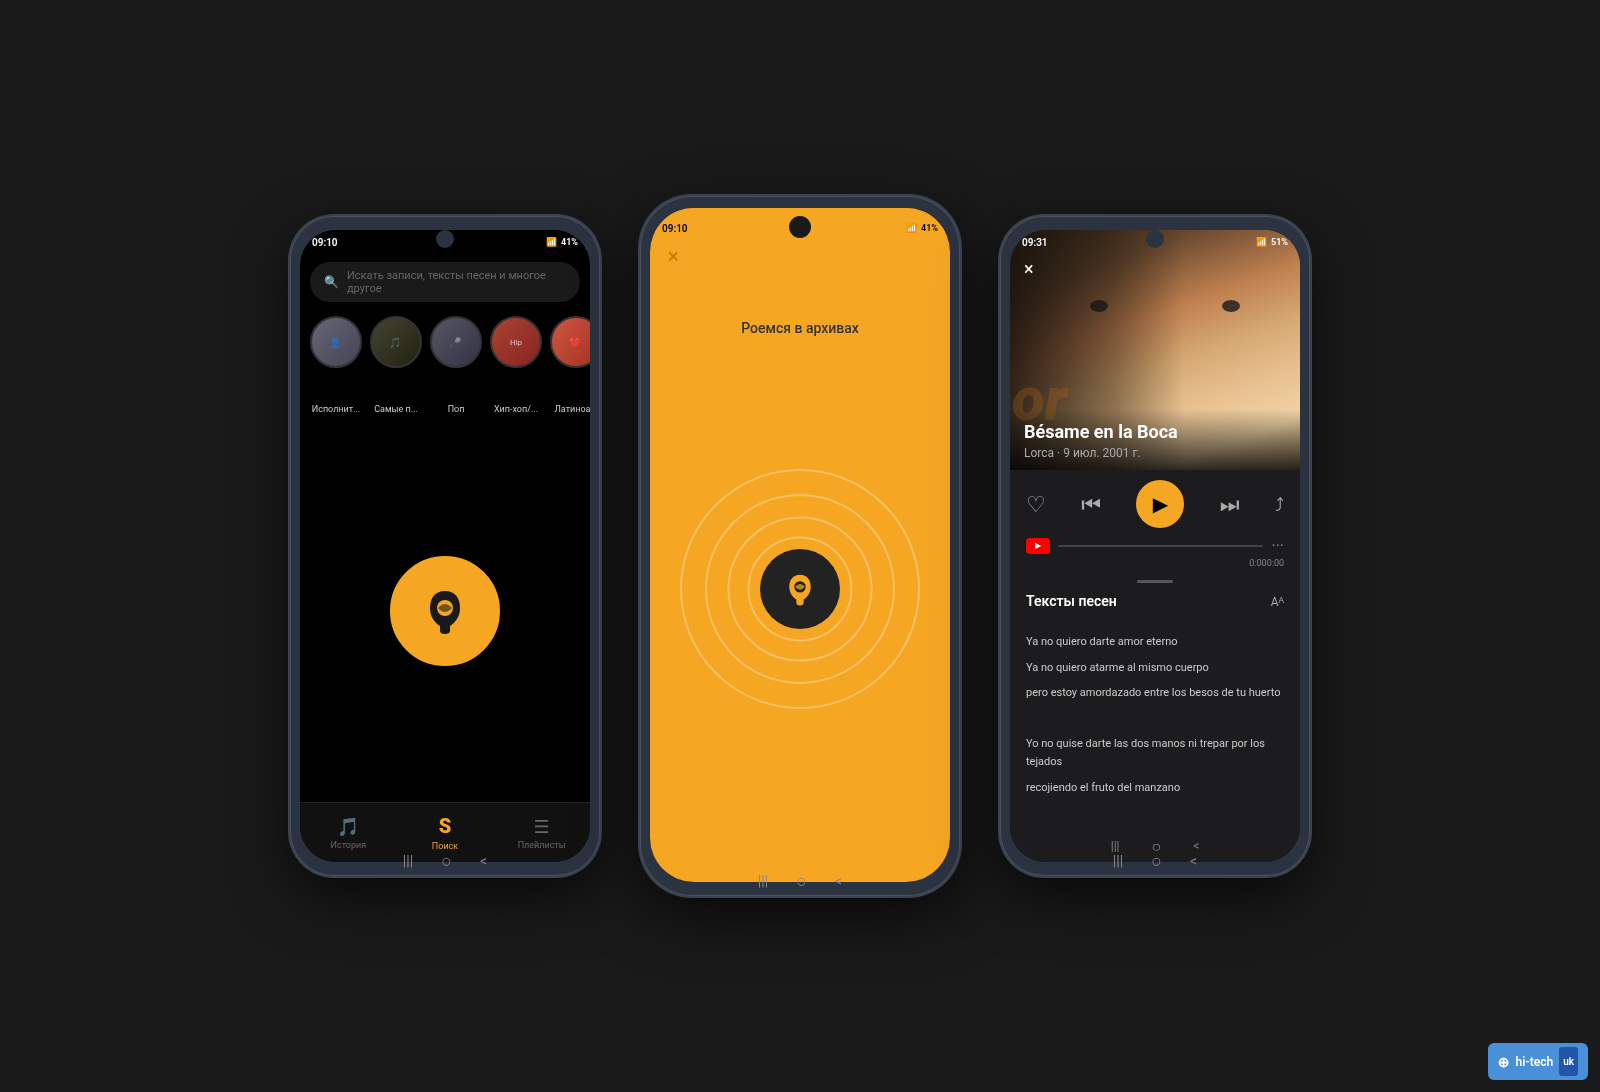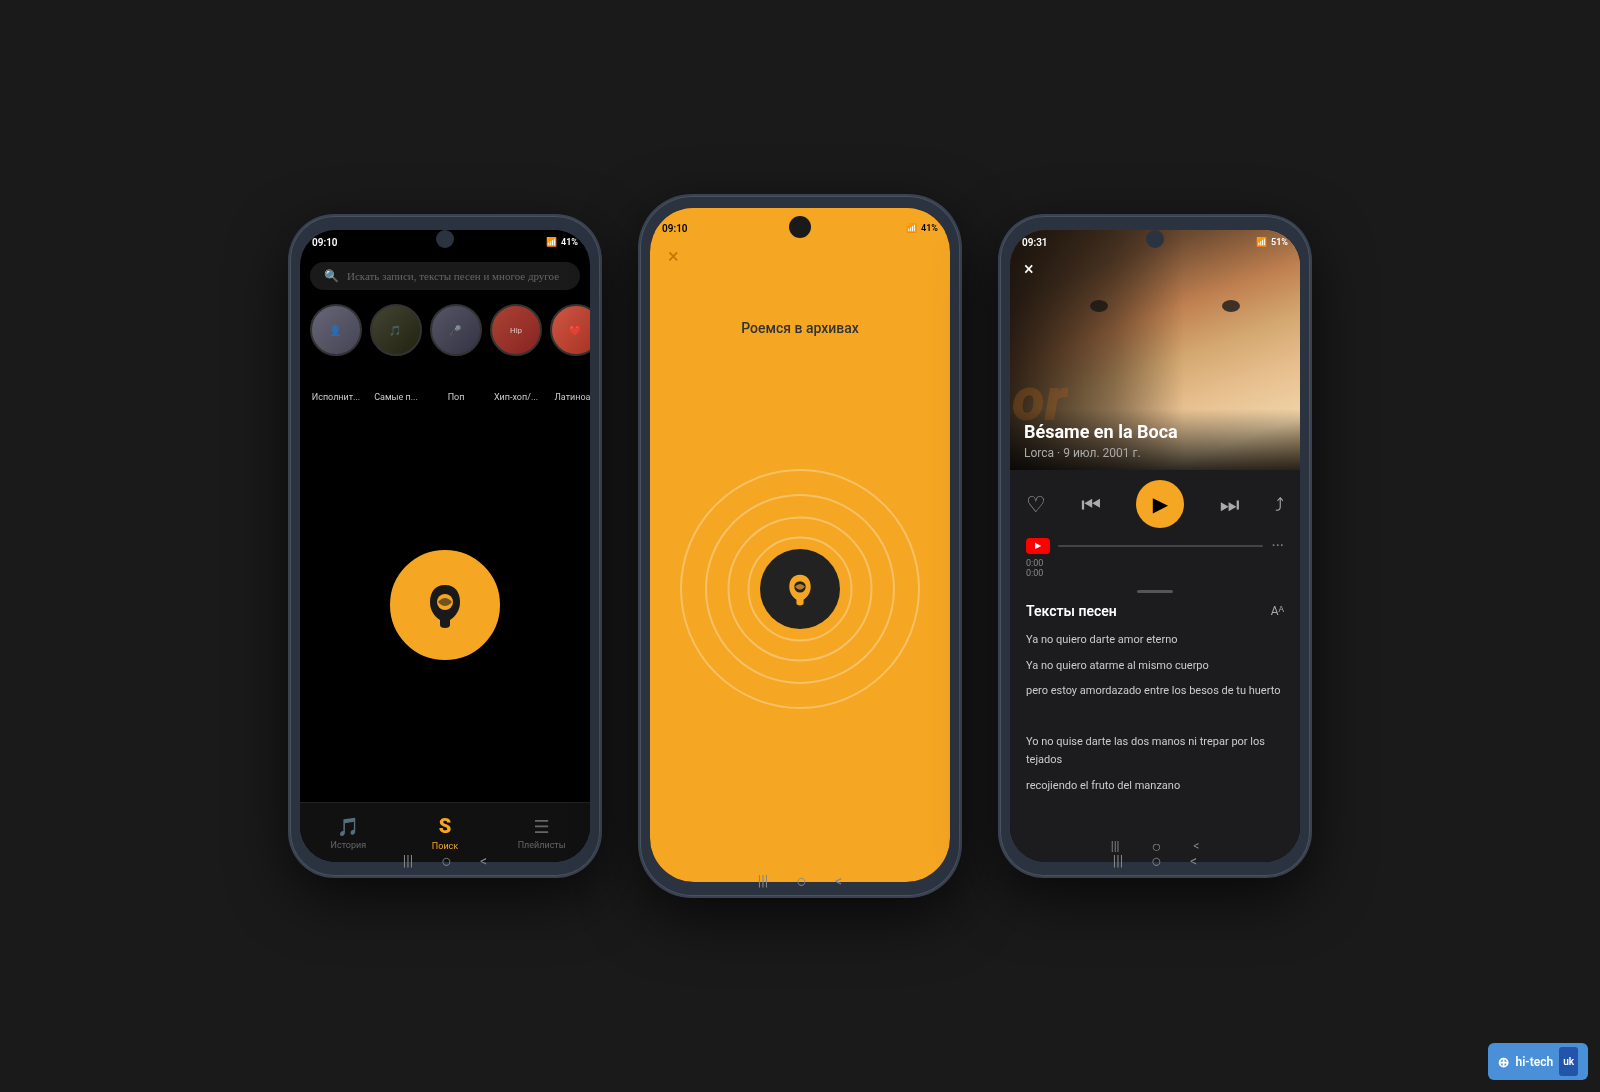--- a/index.html
+++ b/index.html
@@ -388,21 +388,20 @@
       border-radius: 1px;
       width: 0%;
     }
 
     .time-row {
       display: flex;
       justify-content: flex-end;
       color: #888;
       font-size: 9px;
       margin-top: 3px;
-      flex-direction: column;
     }
 
     .more-btn {
       color: #888;
       font-size: 16px;
       margin-left: auto;
     }
 
     .progress-line-row {
       display: flex;
@@ -412,23 +411,23 @@
 
     
     .lyrics-section {
       flex: 1;
       padding: 8px 16px;
       overflow: hidden;
     }
 
     .lyrics-header {
       display: flex;
-      align-items: center;
+      align-items: flex-end;
       justify-content: space-between;
-      margin-bottom: 12px;
+      margin-bottom: 24px;
     }
 
     .lyrics-title {
       color: #fff;
       font-size: 14px;
       font-weight: 600;
     }
 
     .font-size-icon {
       color: #aaa;
@@ -512,21 +511,21 @@
       <div class="status-bar dark">
         <span>09:10</span>
         <div class="status-icons">
           <span>📶</span>
           <span>41%</span>
         </div>
       </div>
 
       <div class="search-bar">
         <span>🔍</span>
-        <span style="color:#666; font-size:11px;font-family:Liberation Serif, serif;">Искать записи, тексты песен и многое другое</span>
+        <span style="color:#666; font-size:11px;">Искать записи, тексты песен и многое другое</span>
       </div>
 
       <div class="category-row">
         <div class="category-item">
           <div class="cat-avatar av1">
               <div class="av-inner">👤</div>
             </div>
           <span class="cat-label">Исполнит...</span>
         </div>
         <div class="category-item">

